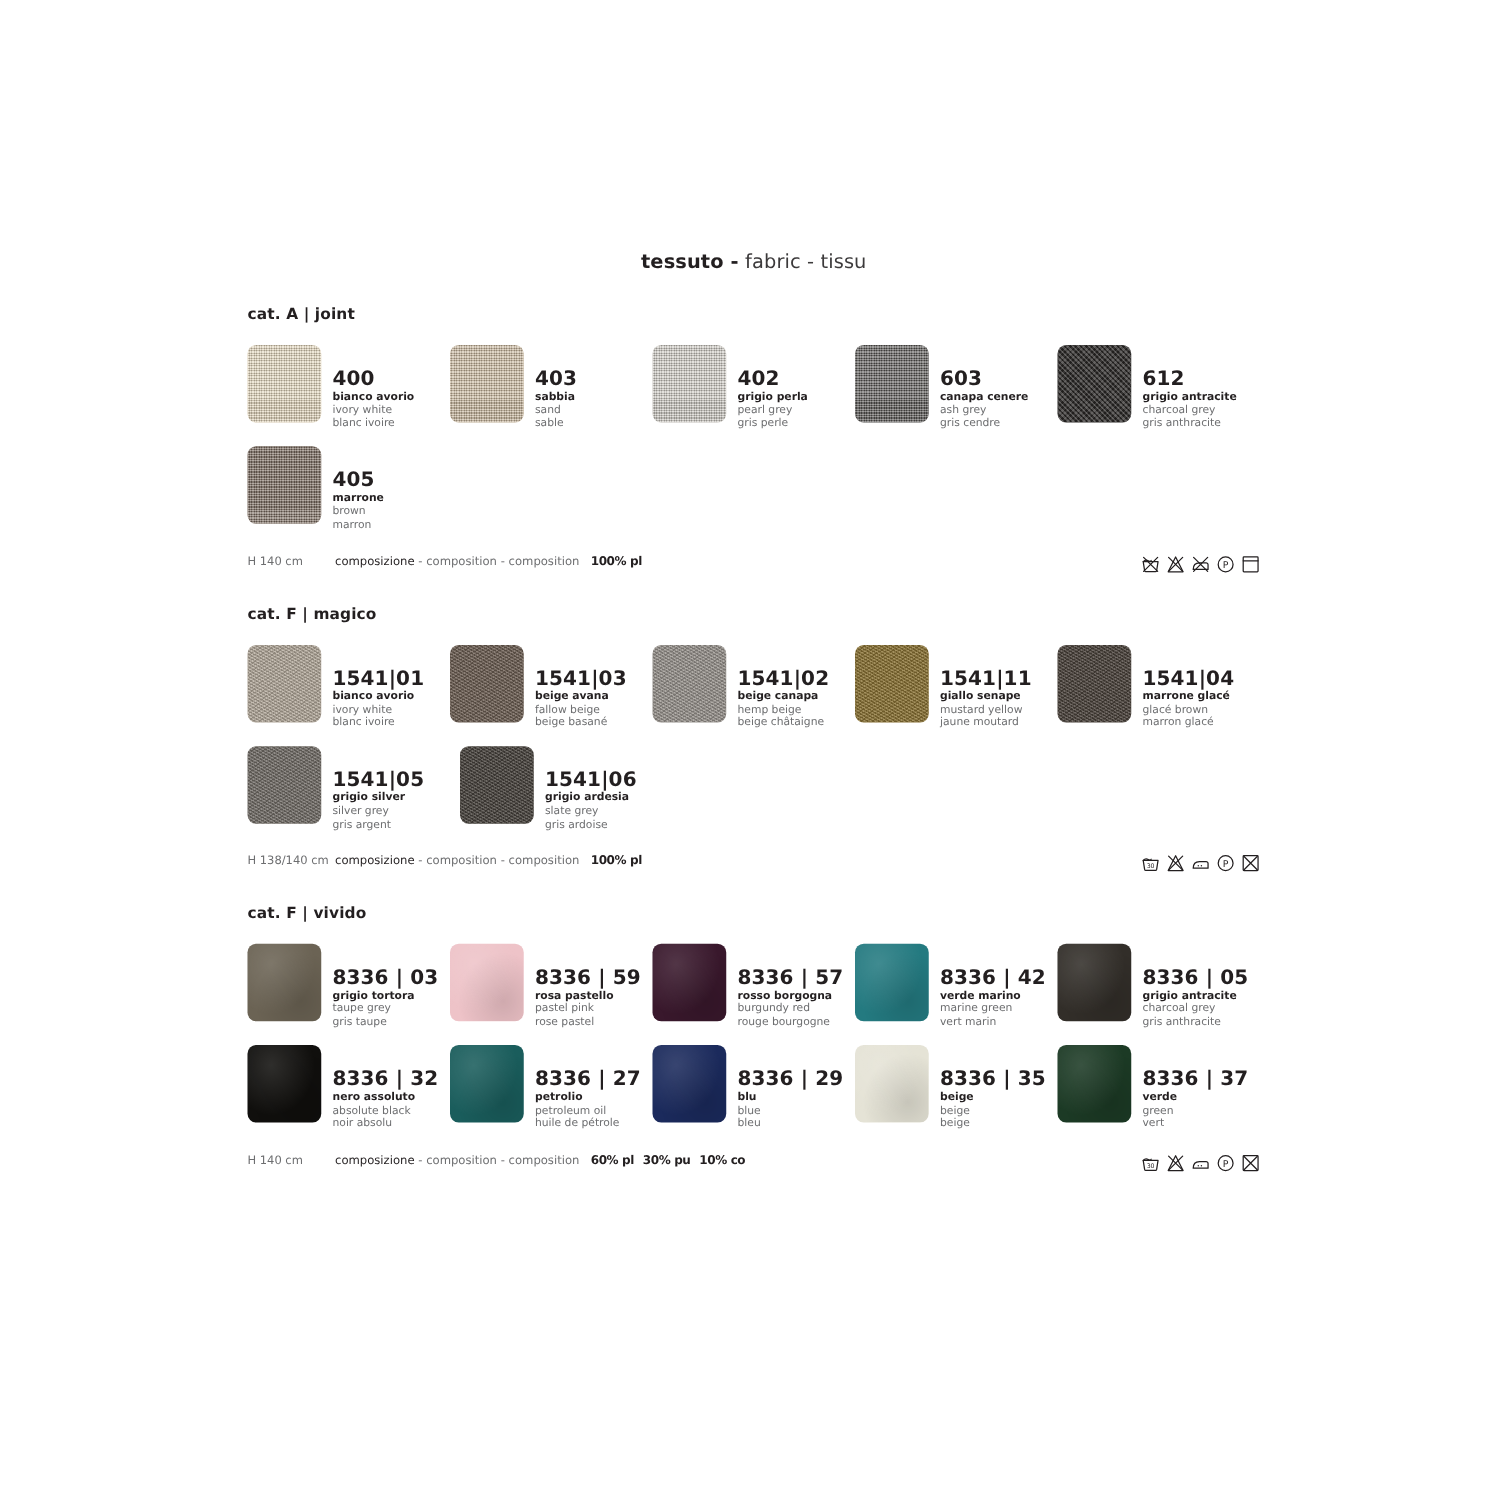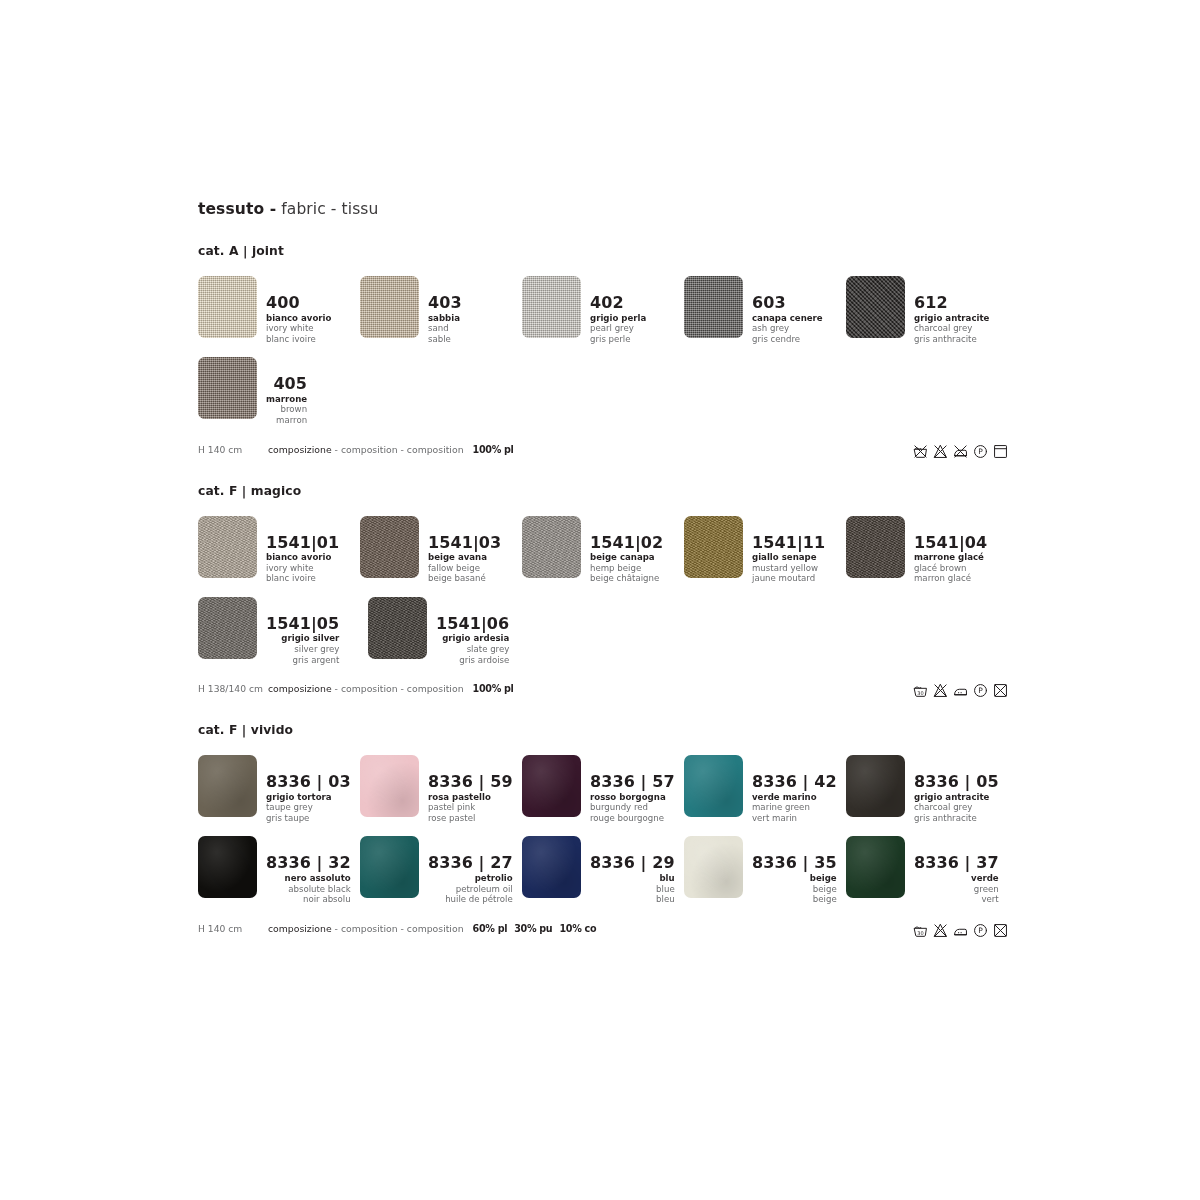--- a/index.html
+++ b/index.html
@@ -23,20 +23,21 @@
     width: 810px;
   }
 
   
   .main-title {
     font-size: 15.5px;
     letter-spacing: 0.1px;
     margin: 0 0 26px 0;
     color: #231f20;
     white-space: nowrap;
+    text-align: center;
   }
   .main-title .t-bold { font-weight: bold; }
   .main-title .t-light { font-weight: normal; color: #3c3a3b; }
 
   .cat-title {
     font-size: 12.3px;
     font-weight: bold;
     margin: 0 0 18px 0;
     color: #231f20;
     letter-spacing: 0.1px;
@@ -146,21 +147,21 @@
   .comp-values span { margin-right: 7px; }
   .care-icons {
     margin-left: auto;
     display: flex;
     align-items: center;
     gap: 5px;
   }
   .care-icons svg { display: block; }
 
   .section { margin-bottom: 0; }
-  .row-gap { margin-top: 12px; text-align: right; }
+  .row-gap { margin-top: 12px; }
 </style>
 </head>
 <body>
 
 <div class="page">
   <div class="main-title">
     <span class="t-bold">tessuto -</span><span class="t-light"> fabric - tissu</span>
   </div>
   <div id="sections-root">
       <div class="section">

